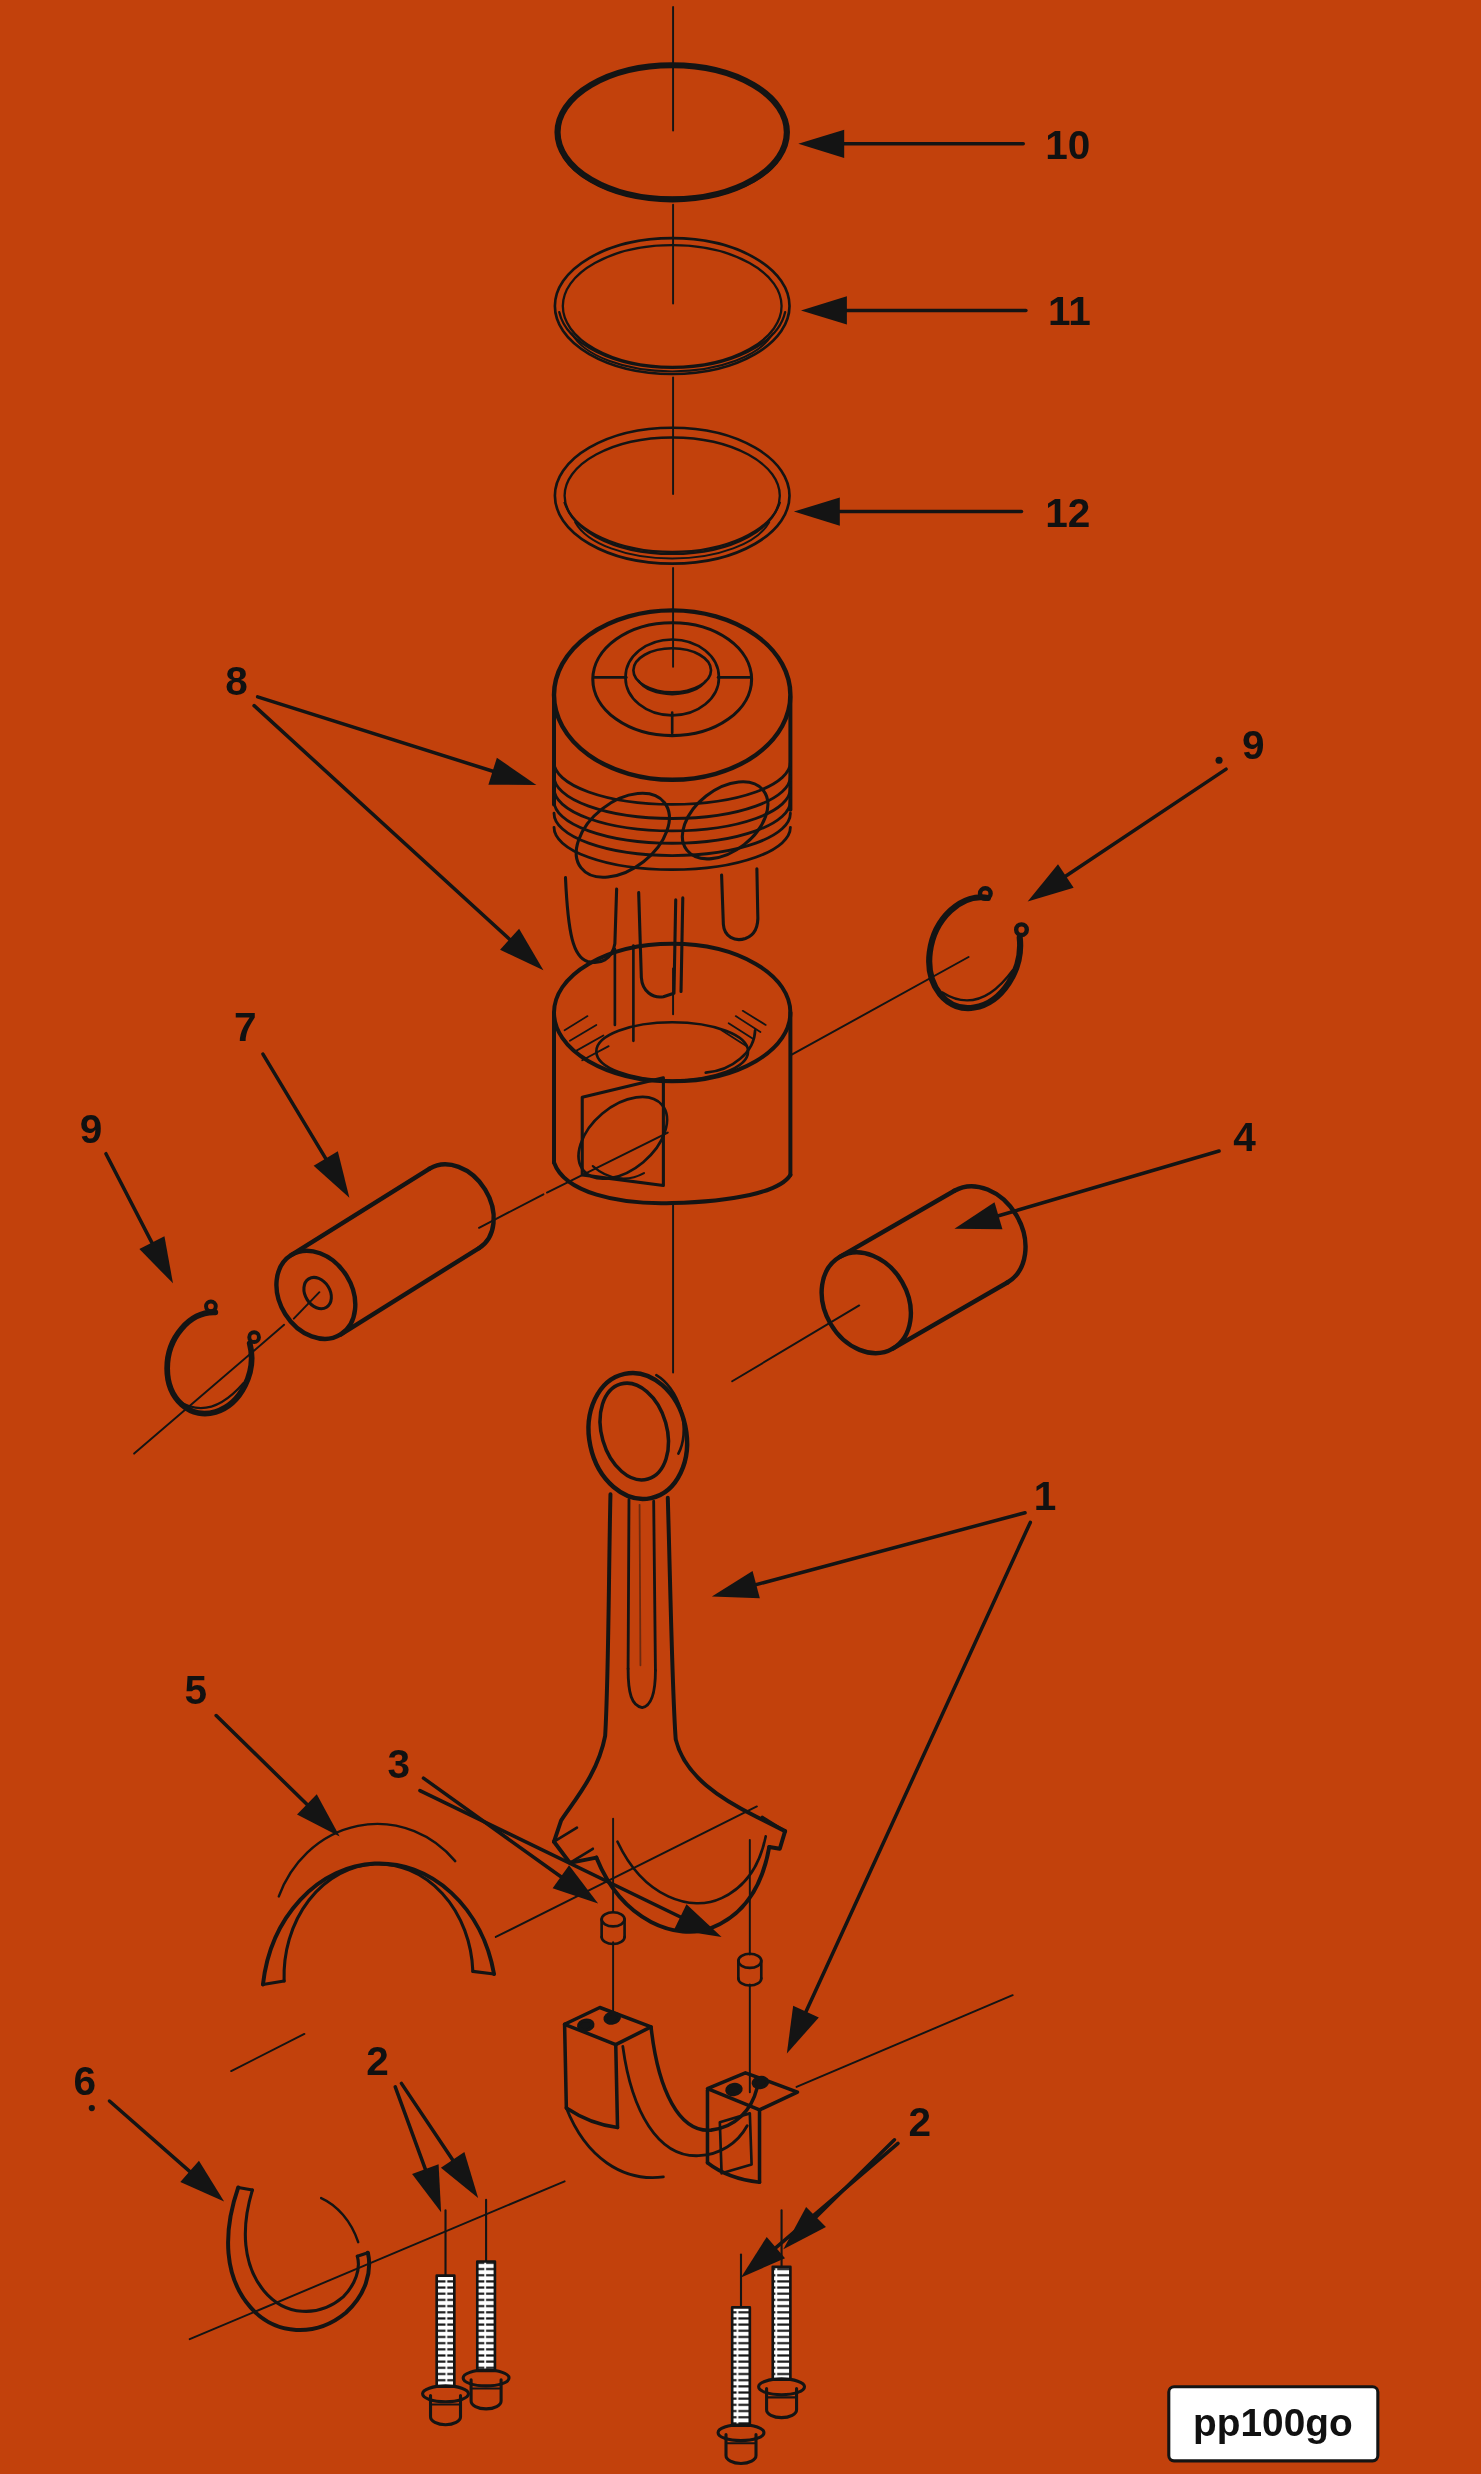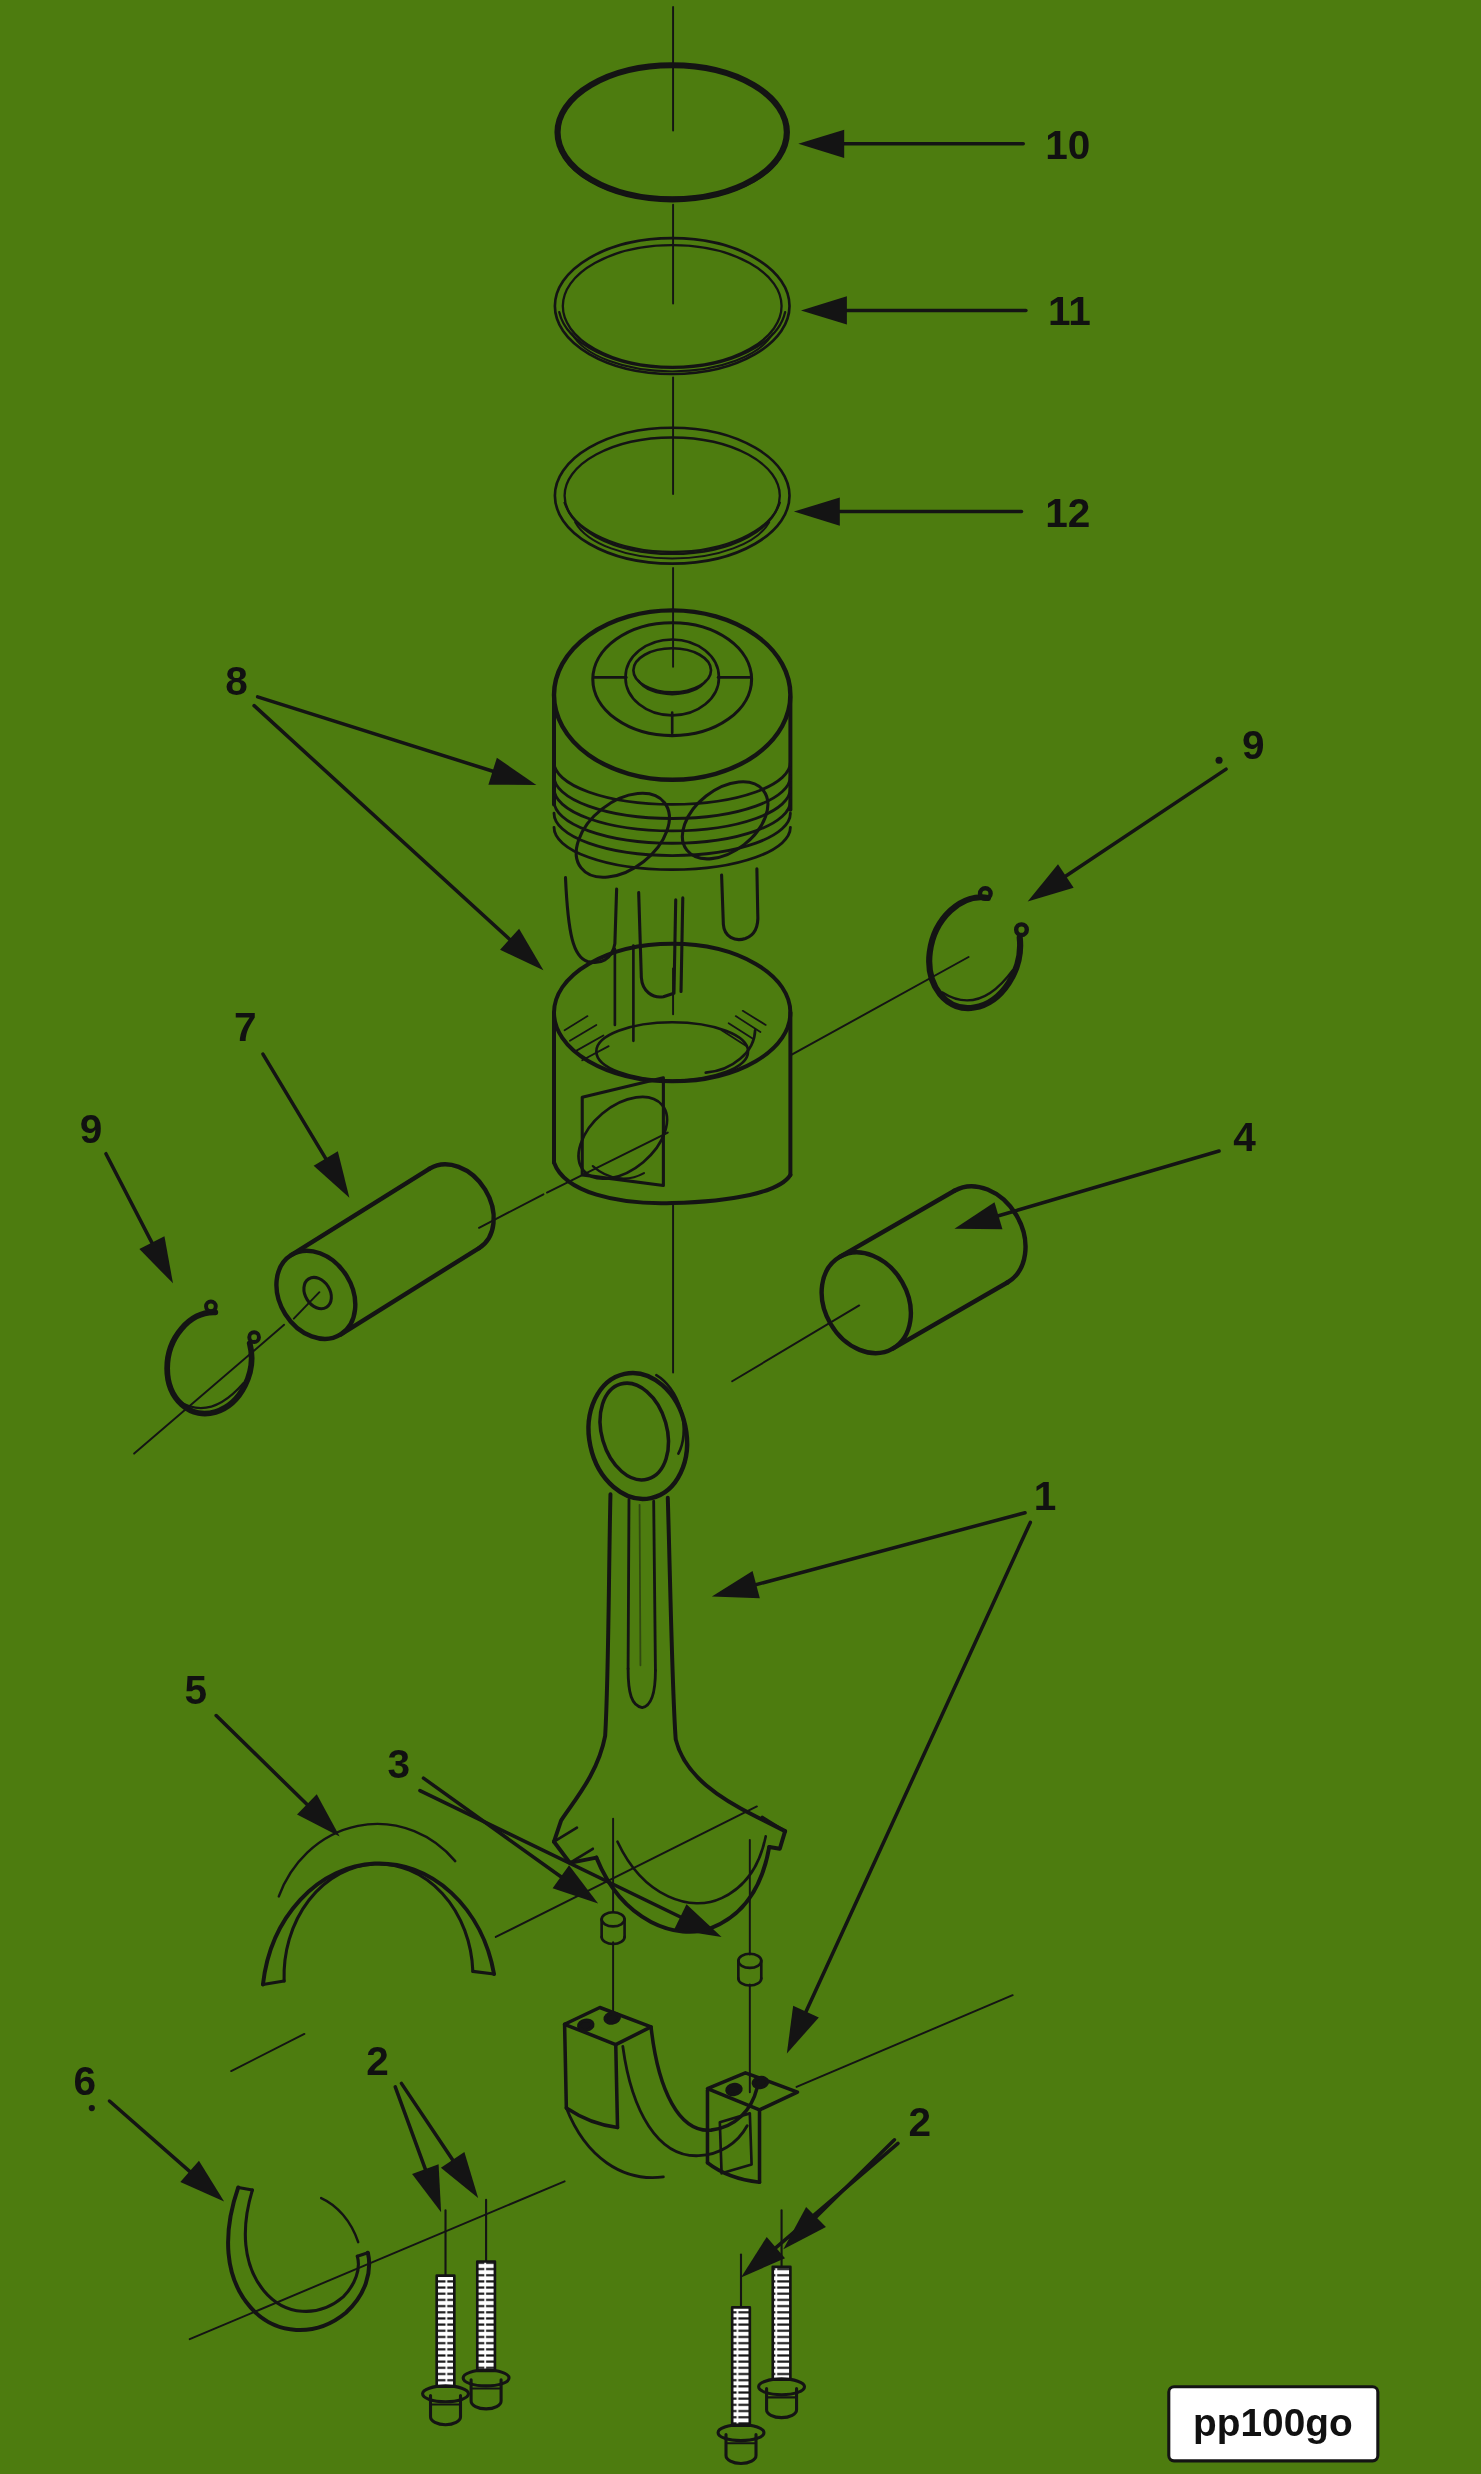--- a/index.html
+++ b/index.html
@@ -1,16 +1,16 @@
 <!DOCTYPE html>
 <html style="font-size:14px"><head>
 <meta charset="utf-8">
 <style>
   html,body{margin:0;padding:0;background:#fff;}
-  .stage{width:1482px;height:2475px;position:relative;background:#4d7c0f;margin:0 auto;
+  .stage{width:1482px;height:2475px;position:relative;background:#c2410c;margin:0 auto;
          font-family:"Liberation Sans", sans-serif;}
   svg{display:block}
   .callout-text{font-family:"Liberation Sans", sans-serif;font-weight:bold;font-size:46px;fill:#111;}
   .code-text{font-family:"Liberation Sans", sans-serif;font-weight:bold;font-size:44px;fill:#111;}
 </style>
 </head>
 <body>
 
 <div class="stage">
 <svg viewBox="0 0 1680 2806" width="1482" height="2475">

